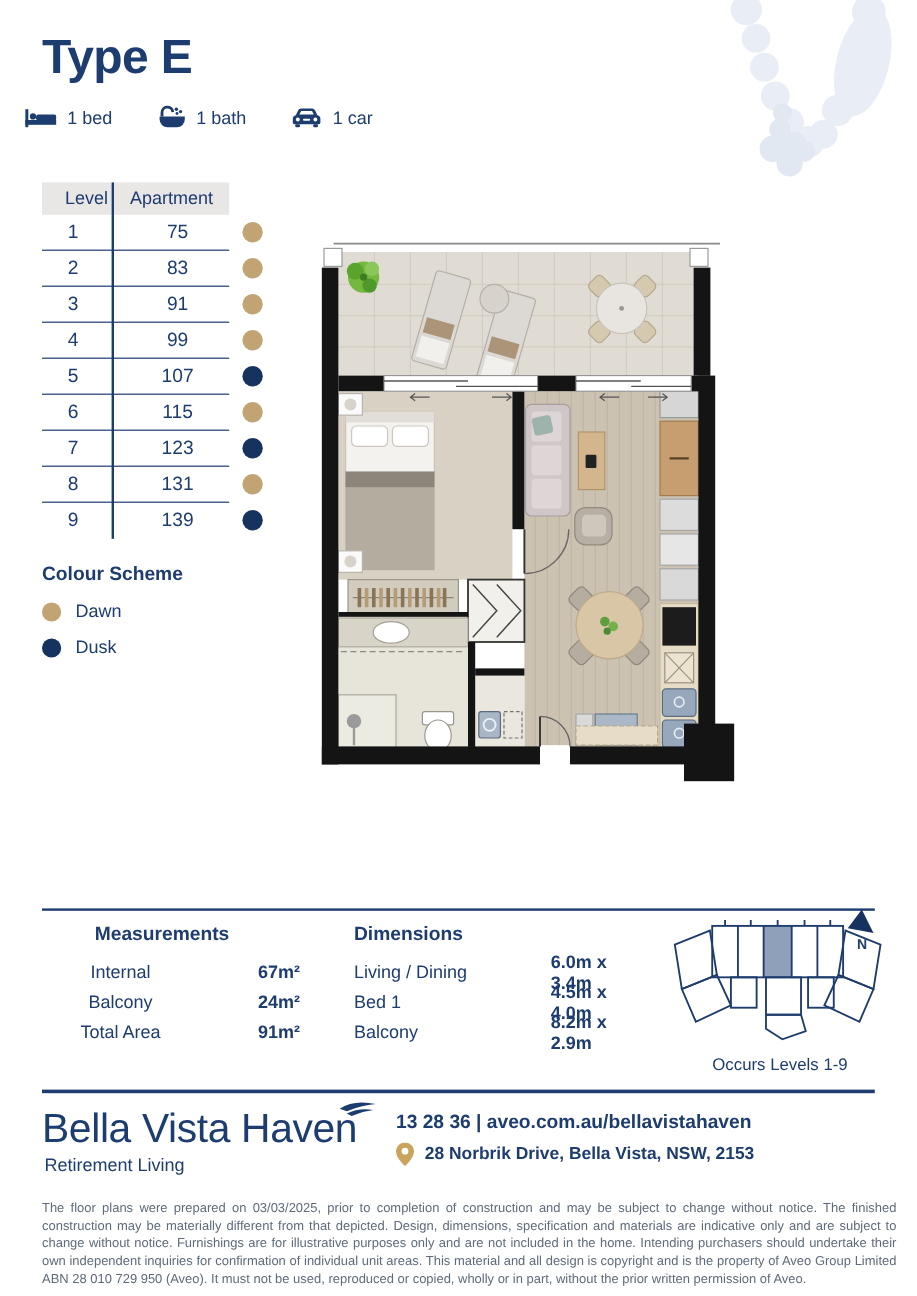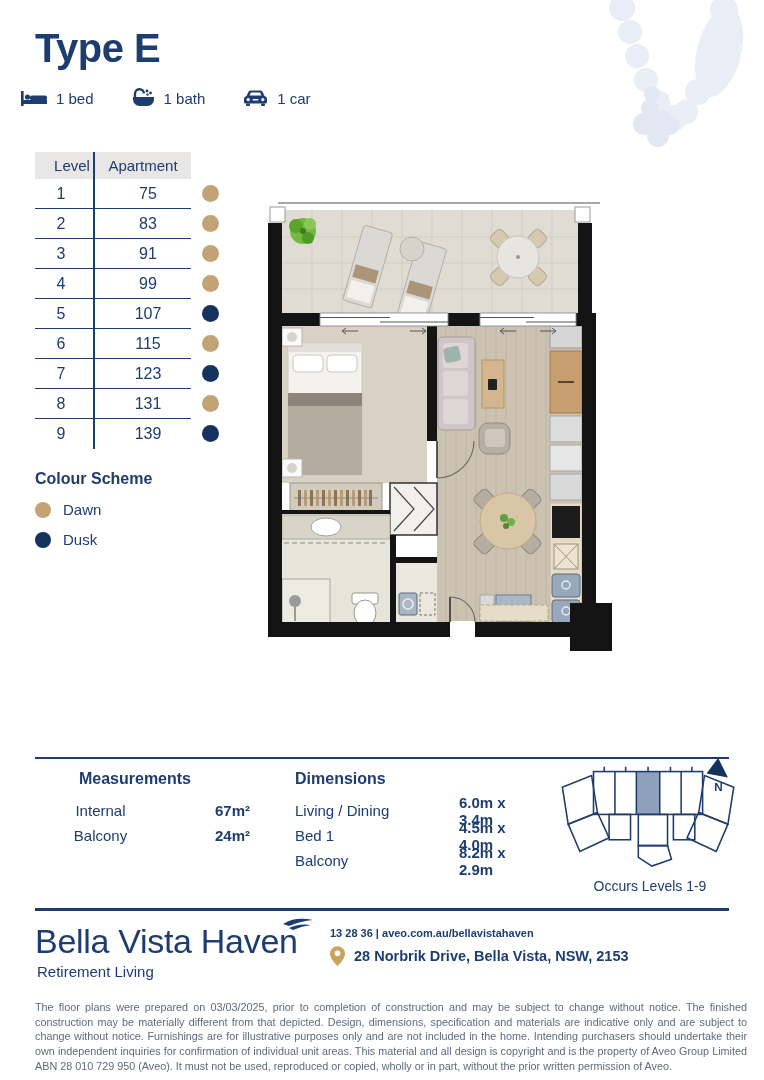--- a/index.html
+++ b/index.html
@@ -51,21 +51,21 @@
   .dim .m-label { flex:0 0 130px; }
   .dim .m-value { }
 
   .keyplan { left:552px; top:756px; width:196px; text-align:center; }
   .keyplan-caption { font-size:14px; color:#1d3c6f; margin-top:6px; }
 
   .brand { left:35px; top:922px; font-size:34px; font-weight:500; color:#1d3c6f; letter-spacing:-0.3px; }
   .brand-wave { left:281px; top:916px; }
   .sub-brand { left:37px; top:963px; font-size:15px; color:#1d3c6f; }
   .contact { left:330px; top:927px; }
-  .contact-line1 { font-size:11px; font-weight:bold; color:#1d3c6f; }
+  .contact-line1 { font-size:16px; font-weight:bold; color:#1d3c6f; }
   .contact-line2 { display:flex; align-items:center; gap:9px; margin-top:7px; }
   .contact-line2 span { font-size:14.5px; font-weight:bold; color:#1d3c6f; }
   .aveo-logo { left:608px; top:912px; font-size:54px; font-weight:bold; color:#1d3c6f; letter-spacing:-2px; }
 
   .disclaimer { left:35px; top:1000px; width:712px; font-size:10.8px; line-height:1.36; color:#5e6b7a; text-align:justify; }
 </style>
 </head>
 <body>
 
 <div class="page">
@@ -436,20 +436,24 @@
 
   <div class="abs meas">
     <div class="block-title">Measurements</div>
     <div class="m-row">
       <span class="m-label">Internal</span>
       <span class="m-value">67m²</span>
     </div>
     <div class="m-row">
       <span class="m-label">Balcony</span>
       <span class="m-value">24m²</span>
+    </div>
+    <div class="m-row">
+      <span class="m-label">Total Area</span>
+      <span class="m-value">91m²</span>
     </div>
   </div>
 
   <div class="abs dim">
     <div class="block-title">Dimensions</div>
     <div class="m-row">
       <span class="m-label">Living / Dining</span>
       <span class="m-value">6.0m x 3.4m</span>
     </div>
     <div class="m-row">

